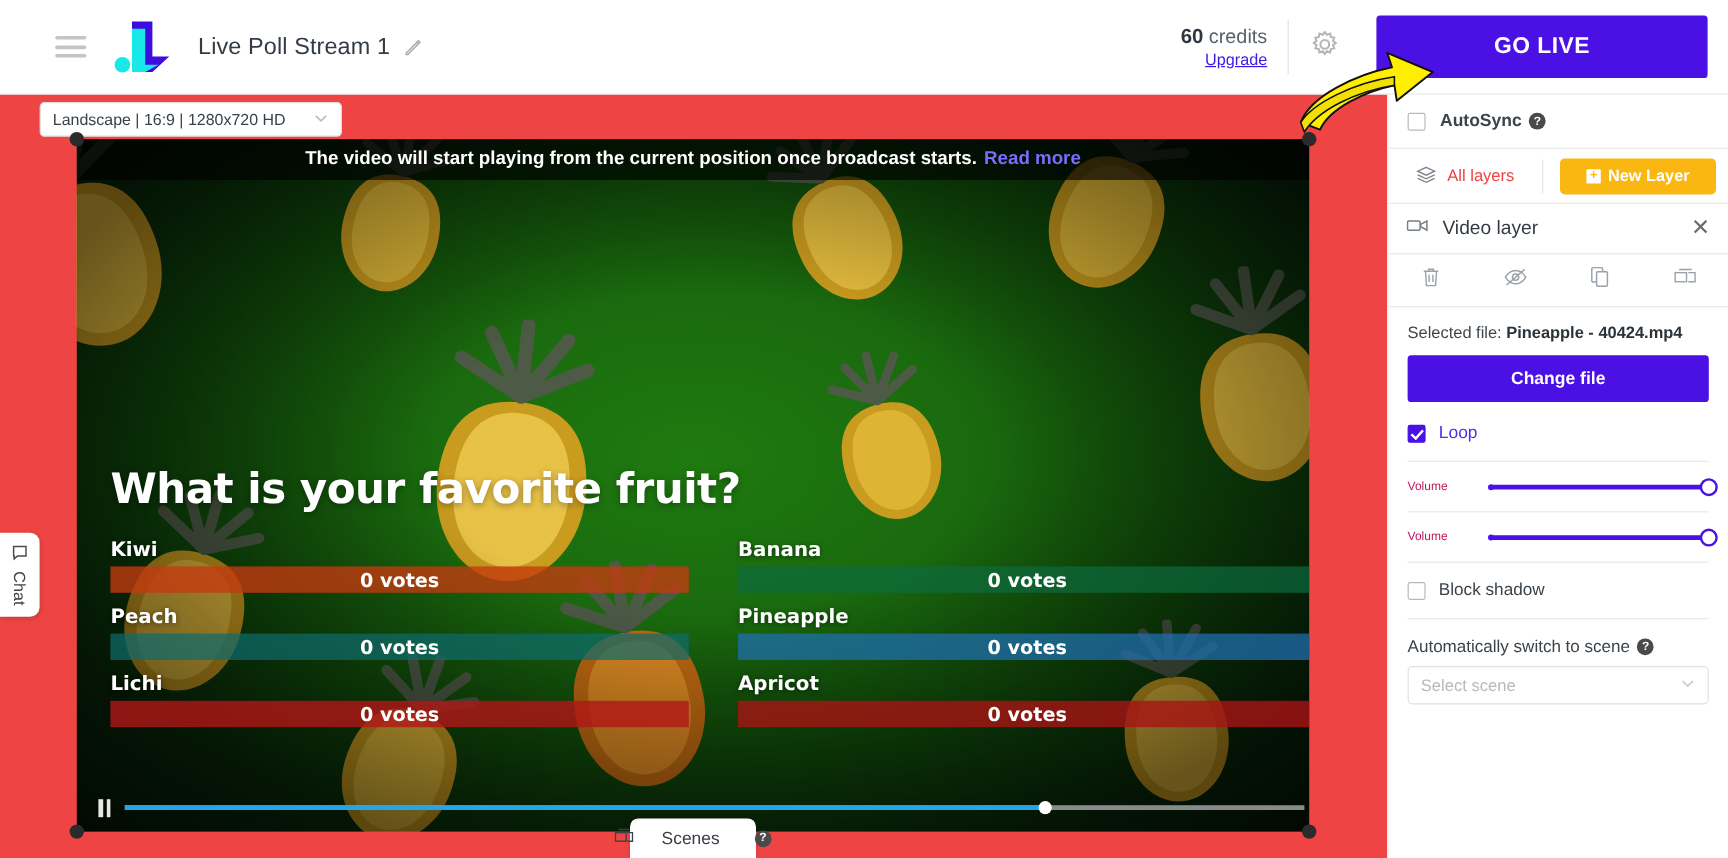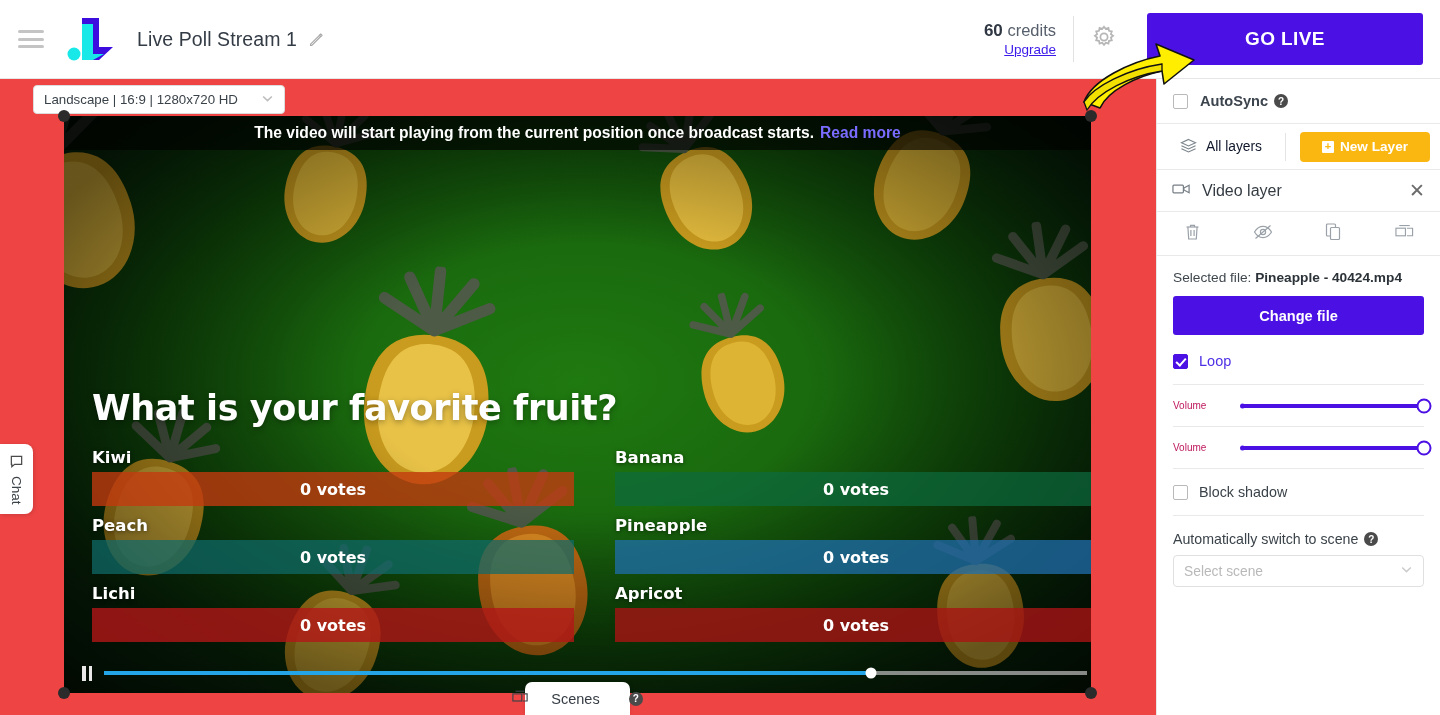--- a/index.html
+++ b/index.html
@@ -10,21 +10,21 @@
     overflow: hidden;
   }
   .app { position: relative; width: 1440px; height: 715px; }
 
   
   .header {
     position: absolute; top: 0; left: 0;
     width: 1440px; height: 79px;
     background: #ffffff;
     border-bottom: 1px solid #e6e6e6;
-    display: flex; align-items: center;
+    display: flex; align-items: center; padding-left: 28px;
   }
   .hamburger {
     width: 26px; height: 18px; margin-left: 18px;
     display: flex; flex-direction: column; justify-content: space-between;
     cursor: pointer;
   }
   .hamburger i { display: block; height: 3px; background: #c4c4c4; border-radius: 2px; }
 
   .logo { margin-left: 22px; width: 52px; height: 46px; position: relative; cursor: pointer; }
 
@@ -95,21 +95,21 @@
     margin-bottom: 20px; text-shadow: 0 2px 6px rgba(0,0,0,.35);
   }
   .poll-grid { display: grid; grid-template-columns: 1fr 1fr; column-gap: 41px; row-gap: 10px; }
   .poll-cell { }
   .poll-label {
     font-family: "DejaVu Sans", sans-serif;
     font-size: 16.5px; font-weight: bold; color: #fff; margin-bottom: 5px;
     text-shadow: 0 1px 4px rgba(0,0,0,.5);
   }
   .poll-bar {
-    height: 34px; display: flex; align-items: center; justify-content: center;
+    height: 22px; display: flex; align-items: center; justify-content: center;
     color: #fff; font-size: 16px; font-weight: bold;
     font-family: "DejaVu Sans", sans-serif;
   }
 
   
   .vid-ctrl { position: absolute; left: 0; bottom: 0; width: 100%; height: 40px; z-index: 10; display: flex; align-items: center; }
   .pause { width: 34px; display: flex; justify-content: center; gap: 3px; margin-left: 6px; cursor: pointer; }
   .pause i { width: 3.5px; height: 15px; background: #e8e8e8; display: block; }
   .track { position: relative; flex: 1; height: 4px; background: rgba(180,180,180,.75); margin-right: 4px; cursor: pointer; }
   .track .fill { position: absolute; left: 0; top: 0; height: 100%; background: #24a5e8; }
@@ -150,21 +150,21 @@
     content:""; position:absolute; left:4px; top:1px; width:4px; height:8px;
     border: solid #fff; border-width: 0 2px 2px 0; transform: rotate(42deg);
   }
   .pn-lbl { margin-left: 12px; font-size: 14.6px; font-weight: bold; color: #3c444d; }
   .qmark {
     width: 14px; height: 14px; border-radius: 50%; background: #4a4a4a; color: #fff;
     font-size: 10px; font-weight: bold; display: inline-flex; align-items: center;
     justify-content: center; margin-left: 6px; cursor: pointer; flex: none;
   }
   .layers-row { display: flex; align-items: center; height: 46px; border-bottom: 1px solid #e9e9e9; }
-  .all-layers { flex: 1; display: flex; align-items: center; justify-content: center; gap: 9px; font-size: 13.8px; color: #0f172a; cursor: pointer; }
+  .all-layers { flex: 1; display: flex; align-items: center; justify-content: center; gap: 9px; font-size: 13.8px; color: #ef4444; cursor: pointer; }
   .vsep { width: 1px; height: 28px; background: #e4e4e4; }
   .new-layer {
     width: 130px; height: 30px; margin: 0 10px 0 14px; border: none; border-radius: 4px;
     background: #fbb711; color: #fff; font-size: 13.6px; font-weight: bold;
     display: flex; align-items: center; justify-content: center; gap: 6px; cursor: pointer;
   }
   .plusbox { width: 12px; height: 12px; background: #fff; color: #fbb711; font-size: 11px; font-weight: bold; display: inline-flex; align-items: center; justify-content: center; border-radius: 1px; line-height: 1;}
   .layer-head { display: flex; align-items: center; height: 42px; padding: 0 15px; border-bottom: 1px solid #e9e9e9; }
   .layer-title { margin-left: 11px; font-size: 16px; color: #343b42; }
   .close-x { margin-left: auto; cursor: pointer; font-size: 19px; color: #6b6b6b; line-height: 1; }

